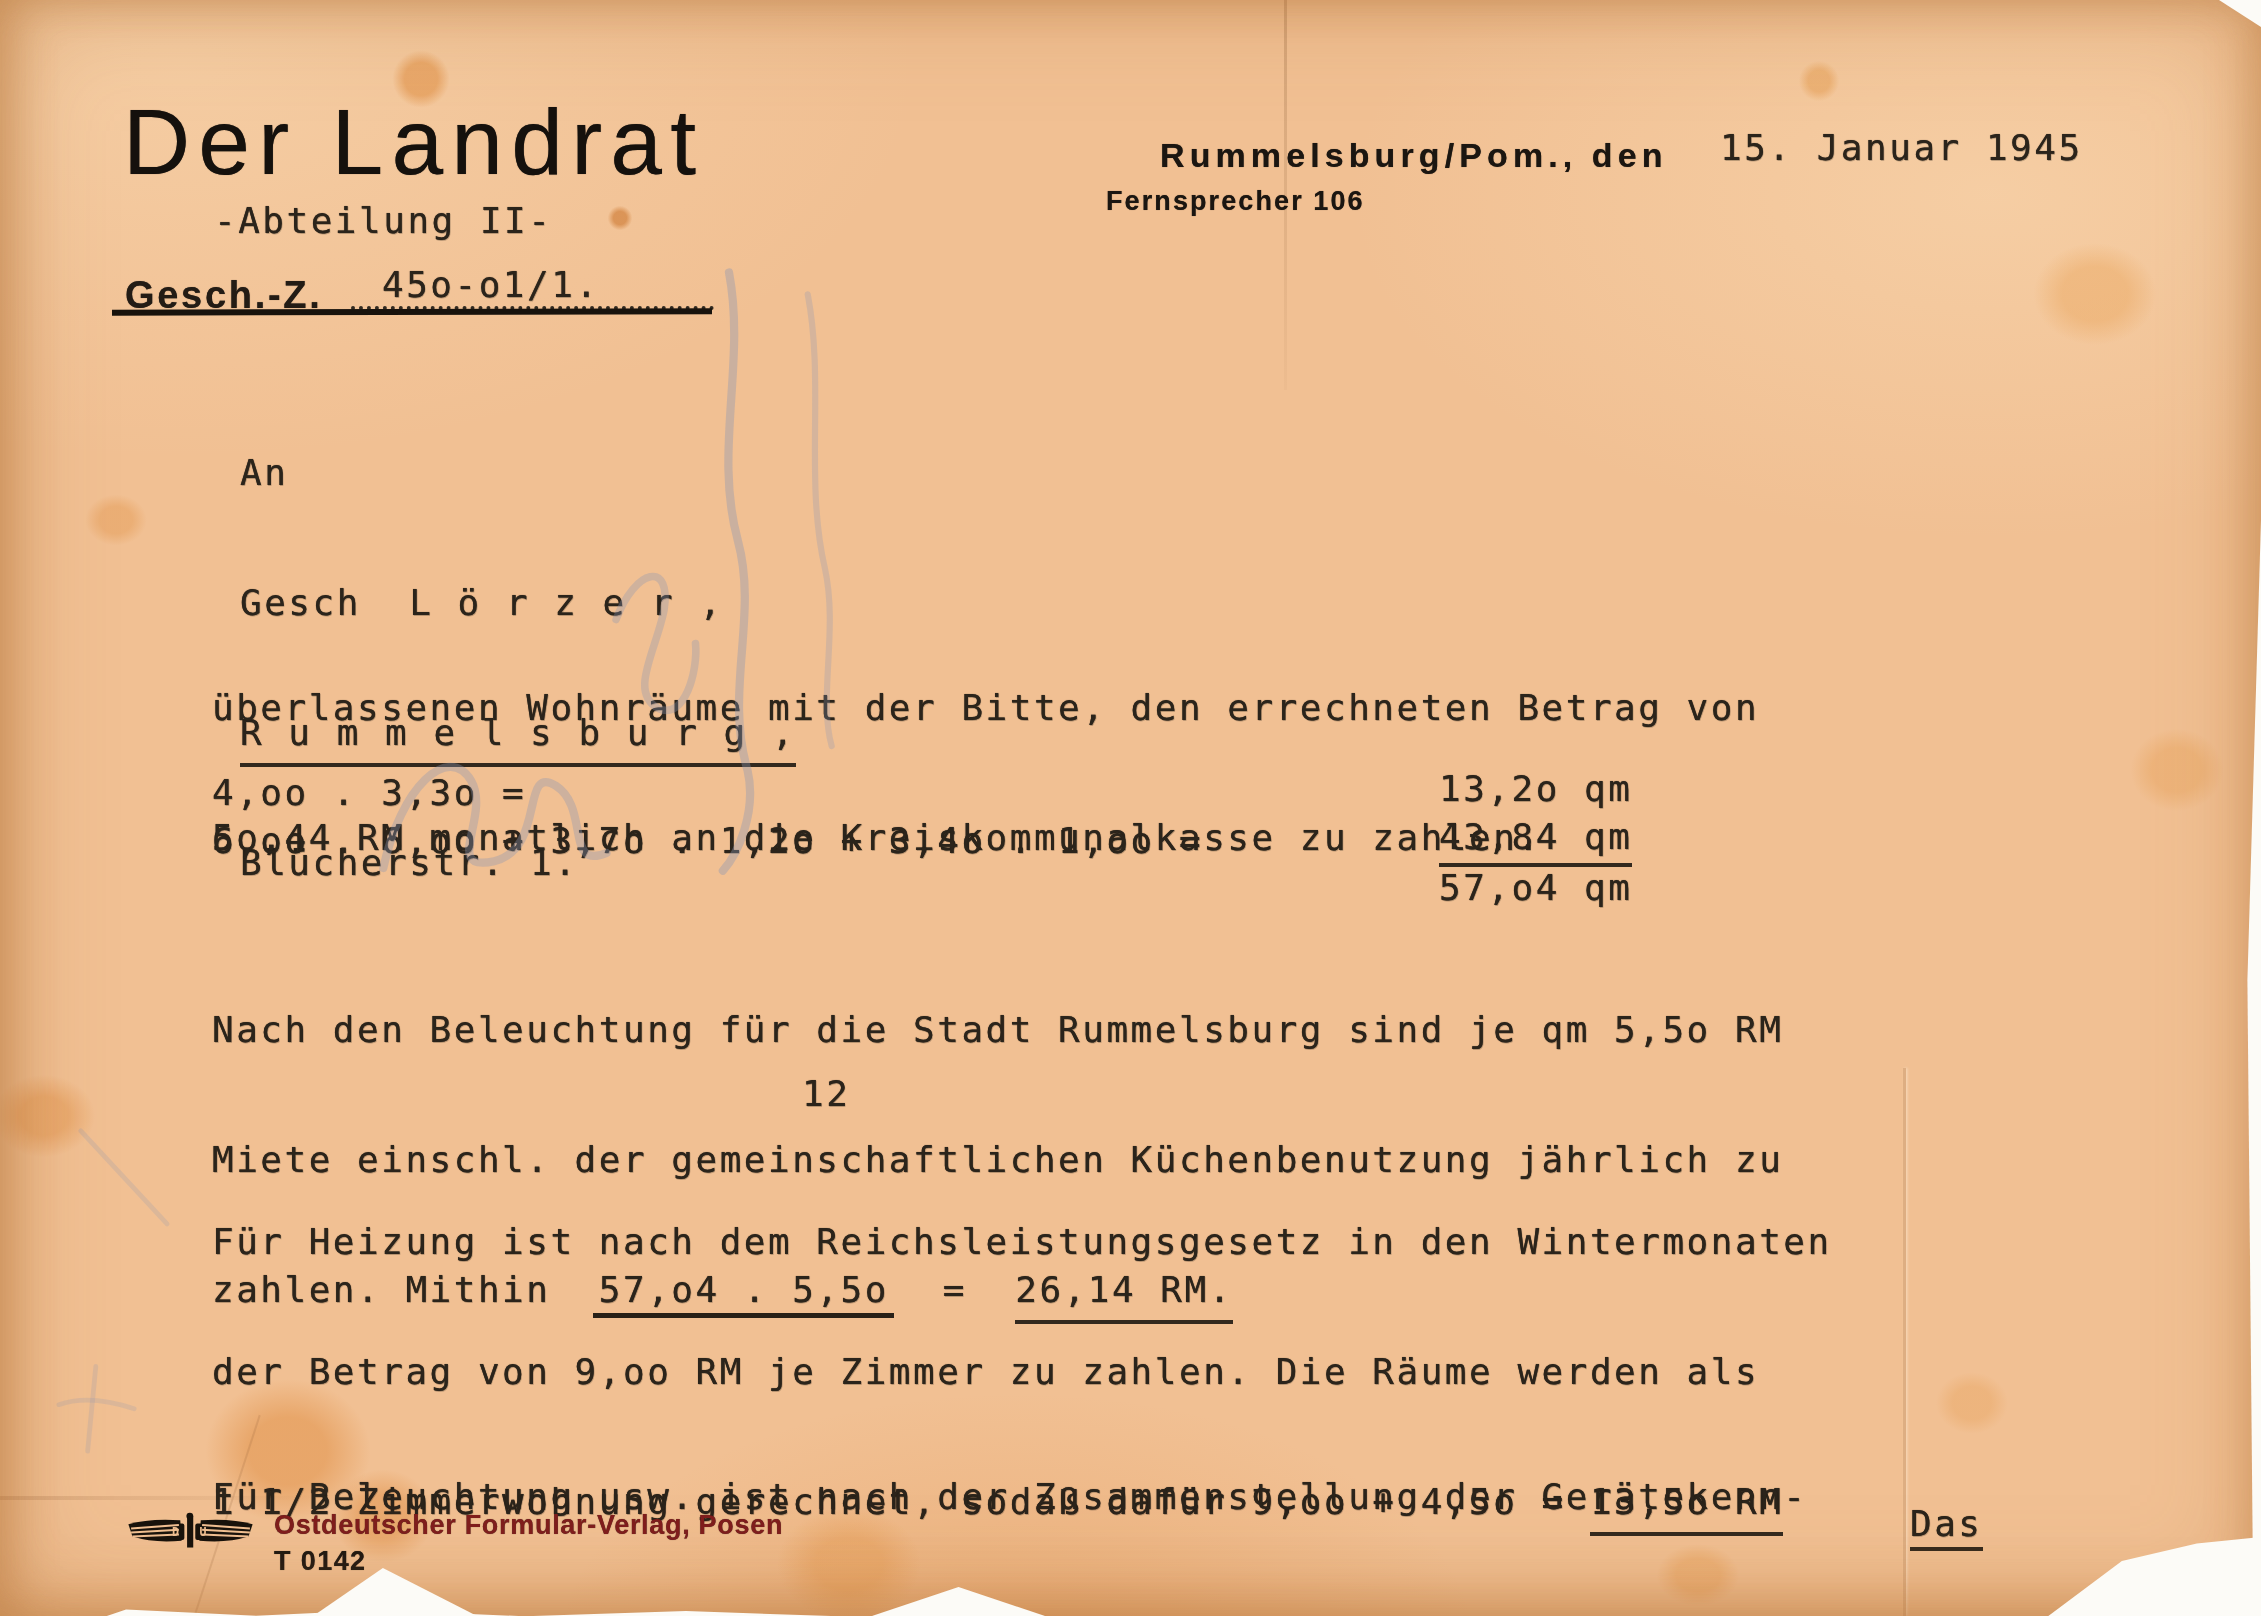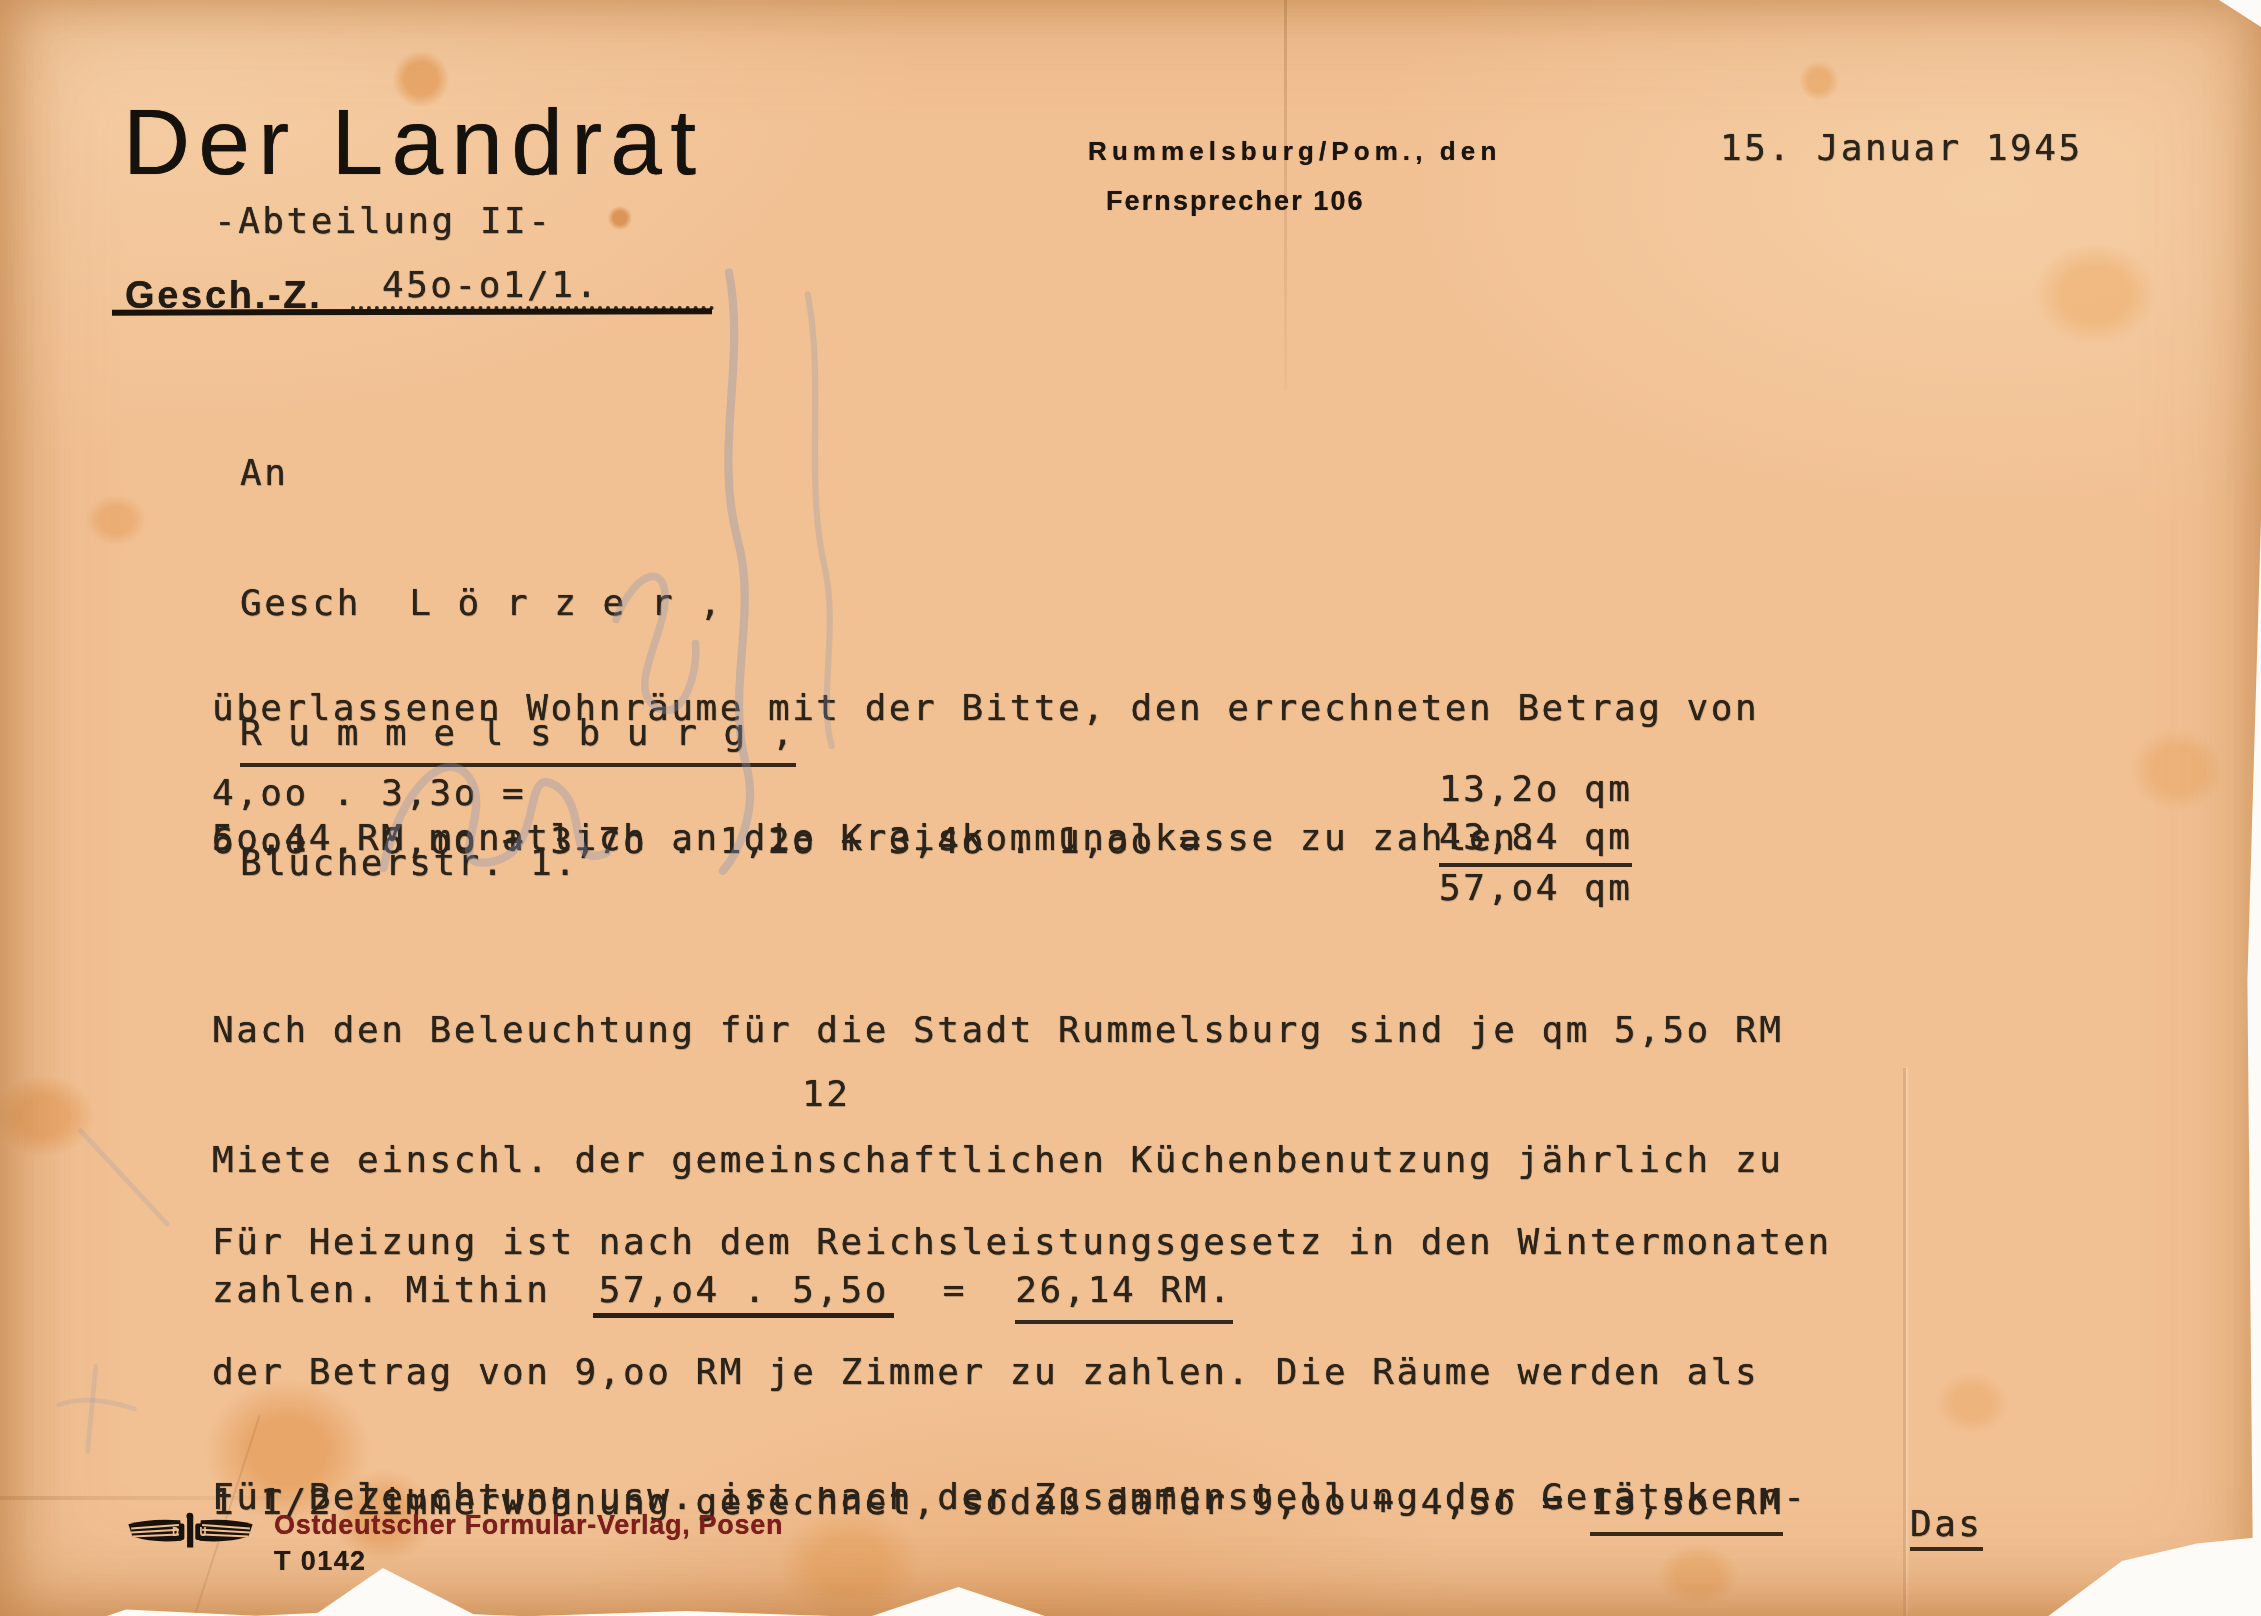--- a/index.html
+++ b/index.html
@@ -45,21 +45,21 @@
   .u{border-bottom:4.8px solid rgba(35,28,20,.92);padding-bottom:10px;}
   .u-wide{border-bottom:4.8px solid rgba(35,28,20,.92);padding-bottom:5.5px;}
   .frac-num{border-bottom:5.5px solid rgba(30,24,17,.95);padding:0 5.5px 2.7px 5.5px;margin-left:-5.5px;}
 
   .title{left:123px;top:89px;font-size:93px;letter-spacing:8.2px;font-weight:400;color:#15110d;}
   .dept{left:214px;top:200px;}
   .gesch{left:125px;top:274px;font-size:38px;font-weight:700;letter-spacing:2.7px;color:#231c15;}
   .filenum{left:382px;top:264px;}
   .dotline{position:absolute;left:351px;top:274px;width:363px;height:31.5px;border-bottom:4.1px dotted #312a21;z-index:2;}
   .heavyline{position:absolute;left:112px;top:309px;width:600px;height:6.2px;background:#18130d;z-index:2;transform:rotate(-0.12deg);}
-  .placedate{left:1088px;top:136px;font-size:26px;font-weight:700;letter-spacing:5.1px;color:#1b1611;}
+  .placedate{left:1160px;top:136px;font-size:34px;font-weight:700;letter-spacing:5.1px;color:#1b1611;}
   .date{left:1720px;top:127px;}
   .phone{left:1106px;top:186px;font-size:27px;font-weight:700;letter-spacing:2.1px;color:#1b1611;}
 
   .address{left:240px;top:367px;}
   .intro{left:212px;top:602px;}
   .calcl1{left:212px;top:772px;}
   .calcl2{left:212px;top:820px;}
   .calcr1{left:1439px;top:768px;}
   .calcr2{left:1439px;top:816px;}
   .calcr3{left:1439px;top:867px;}

